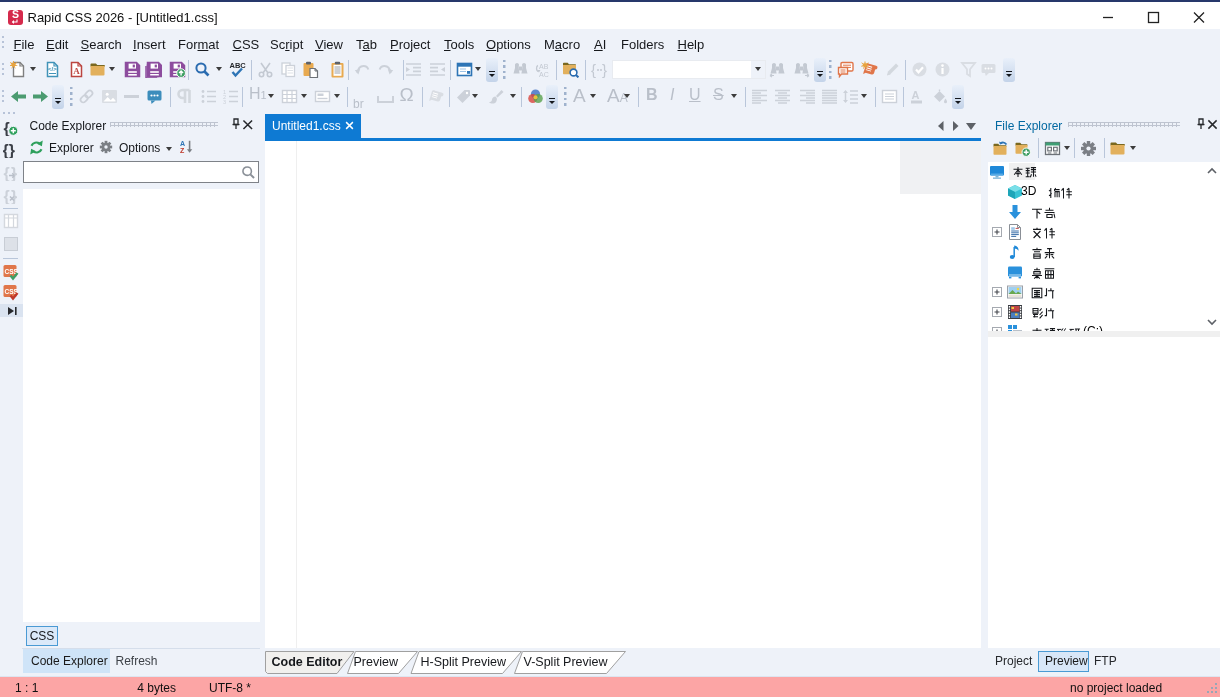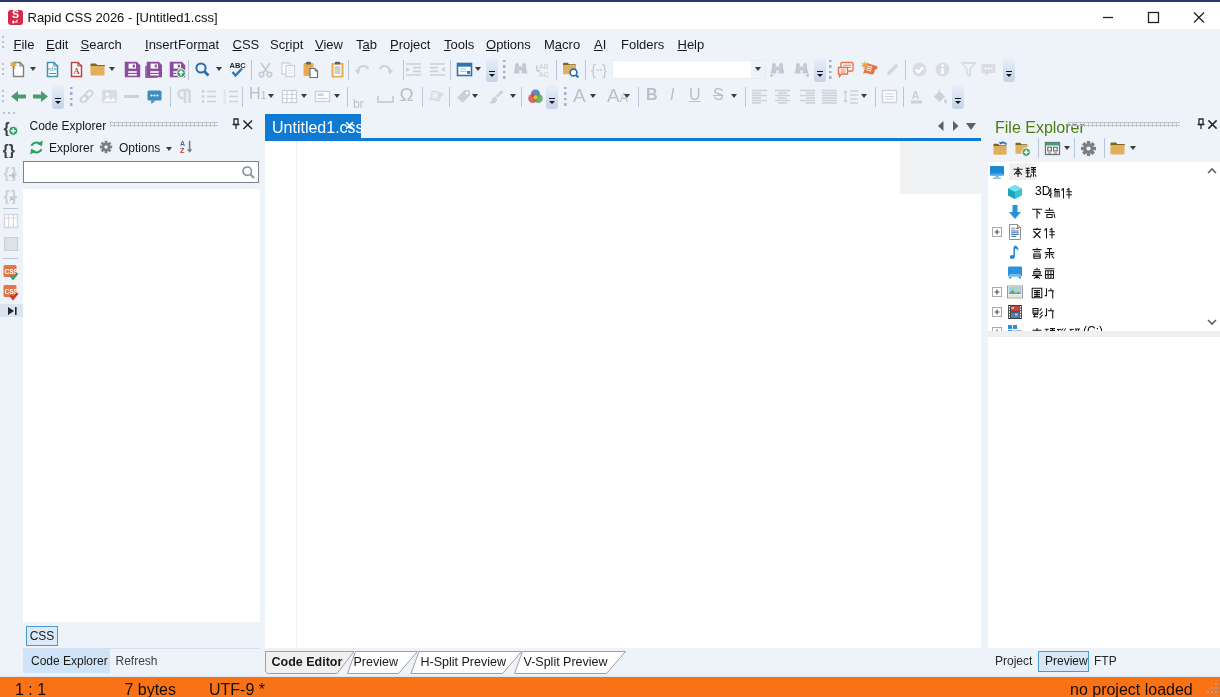--- a/index.html
+++ b/index.html
@@ -28,22 +28,22 @@
      background-image:repeating-linear-gradient(#9fb2cd 0 2.2px,transparent 2.2px 5.5px);background-size:2.5px 100%;background-repeat:no-repeat;background-position:0 0;}
   .ovf{position:absolute;top:1px;width:12px;height:24px;border-radius:3px;
      background:linear-gradient(#e9f0fa,#c3d3e9);}
   .ovf:after{content:"";position:absolute;left:3px;bottom:5px;width:0;height:0;
      border-left:3px solid transparent;border-right:3px solid transparent;border-top:3.5px solid #15181d;}
   .ovf:before{content:"";position:absolute;left:3px;bottom:10px;width:6px;height:1.5px;background:#15181d;}
   .tbtext{position:absolute;top:6px;font-size:12px;color:#b9bfc9;}
   
   #main{left:0;top:111px;width:1220px;height:565px;background:#eef2f9;}
   
-  #statusbar{left:0;top:676px;width:1220px;height:21px;background:#f97316;
-    border-top:1px solid #dde5f0;font-size:16px;color:#101010;}
+  #statusbar{left:0;top:676px;width:1220px;height:21px;background:#fca5a5;
+    border-top:1px solid #dde5f0;font-size:12px;color:#101010;}
 </style>
 </head>
 <body>
 <div id="app">
   <div class="abs" id="topline"></div>
   <div class="abs" id="titlebar">
     <div class="abs" id="appicon">
         <span style="top:-2px;font-size:10.5px;">S</span>
         <svg class="abs" style="left:2.5px;top:8.5px" width="7" height="6" viewBox="0 0 7 6">
           <path d="M6 0.5v2.5H1.5" fill="none" stroke="#fff" stroke-width="1.1"></path>
@@ -59,21 +59,21 @@
       </svg>
     <svg class="abs winbtn" style="left:1177px" viewBox="0 0 44 27">
         <path d="M17 8.5l10 10M27 8.5l-10 10" stroke="#222" stroke-width="1.3"></path>
       </svg>
   </div>
   <div class="abs" id="menubar">
     <div class="abs" style="left:2px;top:7px;width:3px;height:14px;background-image:repeating-linear-gradient(#b7c3d8 0 2px,transparent 2px 5px);background-size:2px 100%;background-repeat:no-repeat;"></div>
     <span class="menuitem" style="left:13.5px"><u>F</u>ile</span>
     <span class="menuitem" style="left:46px"><u>E</u>dit</span>
     <span class="menuitem" style="left:80.5px"><u>S</u>earch</span>
-    <span class="menuitem" style="left:145px"><u>I</u>nsert</span>
+    <span class="menuitem" style="left:133px"><u>I</u>nsert</span>
     <span class="menuitem" style="left:178px">For<u>m</u>at</span>
     <span class="menuitem" style="left:232.5px"><u>C</u>SS</span>
     <span class="menuitem" style="left:270px">Sc<u>r</u>ipt</span>
     <span class="menuitem" style="left:315px"><u>V</u>iew</span>
     <span class="menuitem" style="left:356px">T<u>a</u>b</span>
     <span class="menuitem" style="left:390px"><u>P</u>roject</span>
     <span class="menuitem" style="left:444px"><u>T</u>ools</span>
     <span class="menuitem" style="left:486px"><u>O</u>ptions</span>
     <span class="menuitem" style="left:544px">M<u>a</u>cro</span>
     <span class="menuitem" style="left:594px"><u>A</u>I</span>
@@ -726,21 +726,21 @@
       <div class="abs" style="left:1px;top:77.5px;width:237px;height:433px;background:#fff;"></div>
       <div class="abs" style="left:4px;top:514.5px;width:32px;height:20.5px;background:#dbe9f9;border:1px solid #4a9ad4;box-sizing:border-box;font-size:12px;color:#16181c;text-align:center;line-height:18.5px;">CSS</div>
       <div class="abs" style="left:0;top:537px;width:238px;height:1px;background:#d5deeb;"></div>
       <div class="abs" style="left:1px;top:538px;width:87px;height:24px;background:#cfe4f8;"></div>
       <span class="abs" style="left:9px;top:543px;font-size:12px;color:#1a1a1a;">Code Explorer</span>
       <span class="abs" style="left:93.5px;top:543px;font-size:12px;color:#3e4248;">Refresh</span>
     </div>
 
     <div class="abs" style="left:265px;top:0;width:716px;height:565px;">
       <div class="abs" style="left:0;top:2.5px;width:95.5px;height:24px;background:#0e7ad3;">
-        <span class="abs" style="left:7px;top:5px;font-size:16px;color:#fff;">Untitled1.css</span>
+        <span class="abs" style="left:7px;top:5px;font-size:12px;color:#fff;">Untitled1.css</span>
         <svg class="abs" style="left:79.5px;top:7.5px" width="9" height="9" viewBox="0 0 12 12">
             <path d="M1.5 1.5l9 9M10.5 1.5l-9 9" stroke="#fff" stroke-width="1.9"></path>
           </svg>
       </div>
       <svg class="abs" style="left:672px;top:9px" width="44" height="12" viewBox="0 0 44 12">
           <path d="M5.5 1v10L0 6z" fill="#5d6167" transform="translate(1,0)"></path>
           <path d="M0 1v10L5.5 6z" fill="#5d6167" transform="translate(16,0)"></path>
           <path d="M0 2h10L5 9z" fill="#5d6167" transform="translate(29,1)"></path>
         </svg>
       <div class="abs" style="left:0;top:26.5px;width:716px;height:3.5px;background:#0e7ad3;"></div>
@@ -754,21 +754,21 @@
         <polygon points="154,0.5 256.5,0.5 237.5,22.5 146,22.5" fill="#fff" stroke="#a0a0a0" stroke-width="1"></polygon>
         <polygon points="257.5,0.5 360.5,0.5 341.5,22.5 249.5,22.5" fill="#fff" stroke="#a0a0a0" stroke-width="1"></polygon>
         <text x="6.5" y="14.5" font-size="12.5" font-weight="bold" fill="#16181c">Code Editor</text>
         <text x="88.5" y="14.5" font-size="12.5" fill="#16181c">Preview</text>
         <text x="155.5" y="14.5" font-size="12.5" fill="#16181c">H-Split Preview</text>
         <text x="258.5" y="14.5" font-size="12.5" fill="#16181c">V-Split Preview</text>
       </svg>
     </div>
 
     <div class="abs" style="left:988px;top:0;width:232px;height:565px;">
-      <span class="abs" style="left:7px;top:7.5px;font-size:16px;color:#4d7c0f;">File Explorer</span>
+      <span class="abs" style="left:7px;top:7.5px;font-size:12px;color:#0369a1;">File Explorer</span>
       <div class="abs" style="left:80px;top:11px;width:112px;height:5px;background-image:repeating-linear-gradient(90deg,#b6bdc9 0 1px,transparent 1px 4px),repeating-linear-gradient(#b6bdc9 0 1px,transparent 1px 3px);opacity:.85"></div>
       <svg class="abs" style="left:206px;top:7px" width="12" height="12" viewBox="0 0 12 12">
           <use href="#i-pin"></use>
         </svg>
       <svg class="abs" style="left:219px;top:8px" width="11" height="11" viewBox="0 0 12 12">
           <use href="#i-x"></use>
         </svg>
       <svg class="abs" style="left:4px;top:29px" width="17" height="17" viewBox="0 0 17 17">
           <use href="#i-folderup"></use>
         </svg>
@@ -802,21 +802,21 @@
           <svg class="abs" style="left:24px;top:4px" width="25" height="12" viewBox="0 0 25 12">
             <use href="#c-ben" x="0.0" width="12" height="12"></use>
             <use href="#c-ji" x="12.5" width="12" height="12"></use>
           </svg>
 
         <svg class="abs" style="left:18.5px;top:22px" width="16" height="16" viewBox="0 0 16 16">
             <path d="M8 1L15 4.5v7L8 15 1 11.5v-7z" fill="#36c3d4"></path>
             <path d="M8 1L15 4.5 8 8 1 4.5z" fill="#7adfe8"></path>
             <path d="M8 8v7L1 11.5v-7z" fill="#1da5b8"></path>
           </svg>
-        <span class="abs" style="left:47px;top:22px;">3D</span>
+        <span class="abs" style="left:33px;top:22px;">3D</span>
           <svg class="abs" style="left:60px;top:24.5px" width="25" height="12" viewBox="0 0 25 12">
             <use href="#c-wu" x="0.0" width="12" height="12"></use>
             <use href="#c-jian" x="12.5" width="12" height="12"></use>
           </svg>
 
         <svg class="abs" style="left:18.5px;top:42px" width="16" height="16" viewBox="0 0 16 16">
             <path d="M5.5 1h5v7h3.5L8 15 2 8h3.5z" fill="#2a91dc"></path>
           </svg>
         <svg class="abs" style="left:43px;top:44.5px" width="25" height="12" viewBox="0 0 25 12">
             <use href="#c-xia" x="0.0" width="12" height="12"></use>
@@ -939,22 +939,22 @@
       <div class="abs" style="left:0;top:226px;width:232px;height:311px;background:#fff;"></div>
 
       <span class="abs" style="left:7px;top:543px;font-size:12px;color:#26282c;">Project</span>
       <div class="abs" style="left:50px;top:540px;width:51px;height:20.5px;background:#d8e7f8;border:1px solid #4a9ad4;box-sizing:border-box;"></div>
       <span class="abs" style="left:57px;top:543px;font-size:12px;color:#1a1a1a;">Preview</span>
       <span class="abs" style="left:106px;top:543px;font-size:12px;color:#26282c;">FTP</span>
     </div>
   </div>
   <div class="abs" id="statusbar">
     <span class="abs" style="left:15px;top:4px;">1 : 1</span>
-    <span class="abs" style="left:176px;top:4px;transform:translateX(-100%);">7 bytes</span>
-    <span class="abs" style="left:209px;top:4px;">UTF-9 *</span>
+    <span class="abs" style="left:176px;top:4px;transform:translateX(-100%);">4 bytes</span>
+    <span class="abs" style="left:209px;top:4px;">UTF-8 *</span>
     <span class="abs" style="left:1070px;top:4px;">no project loaded</span>
     <svg class="abs" style="left:1206px;top:5px" width="12" height="12" viewBox="0 0 12 12">
       <g fill="#9aa5b5">
           <rect x="9" y="9" width="2" height="2"></rect>
           <rect x="5" y="9" width="2" height="2"></rect>
           <rect x="1" y="9" width="2" height="2"></rect>
           <rect x="9" y="5" width="2" height="2"></rect>
           <rect x="5" y="5" width="2" height="2"></rect>
           <rect x="9" y="1" width="2" height="2"></rect>
         </g>

